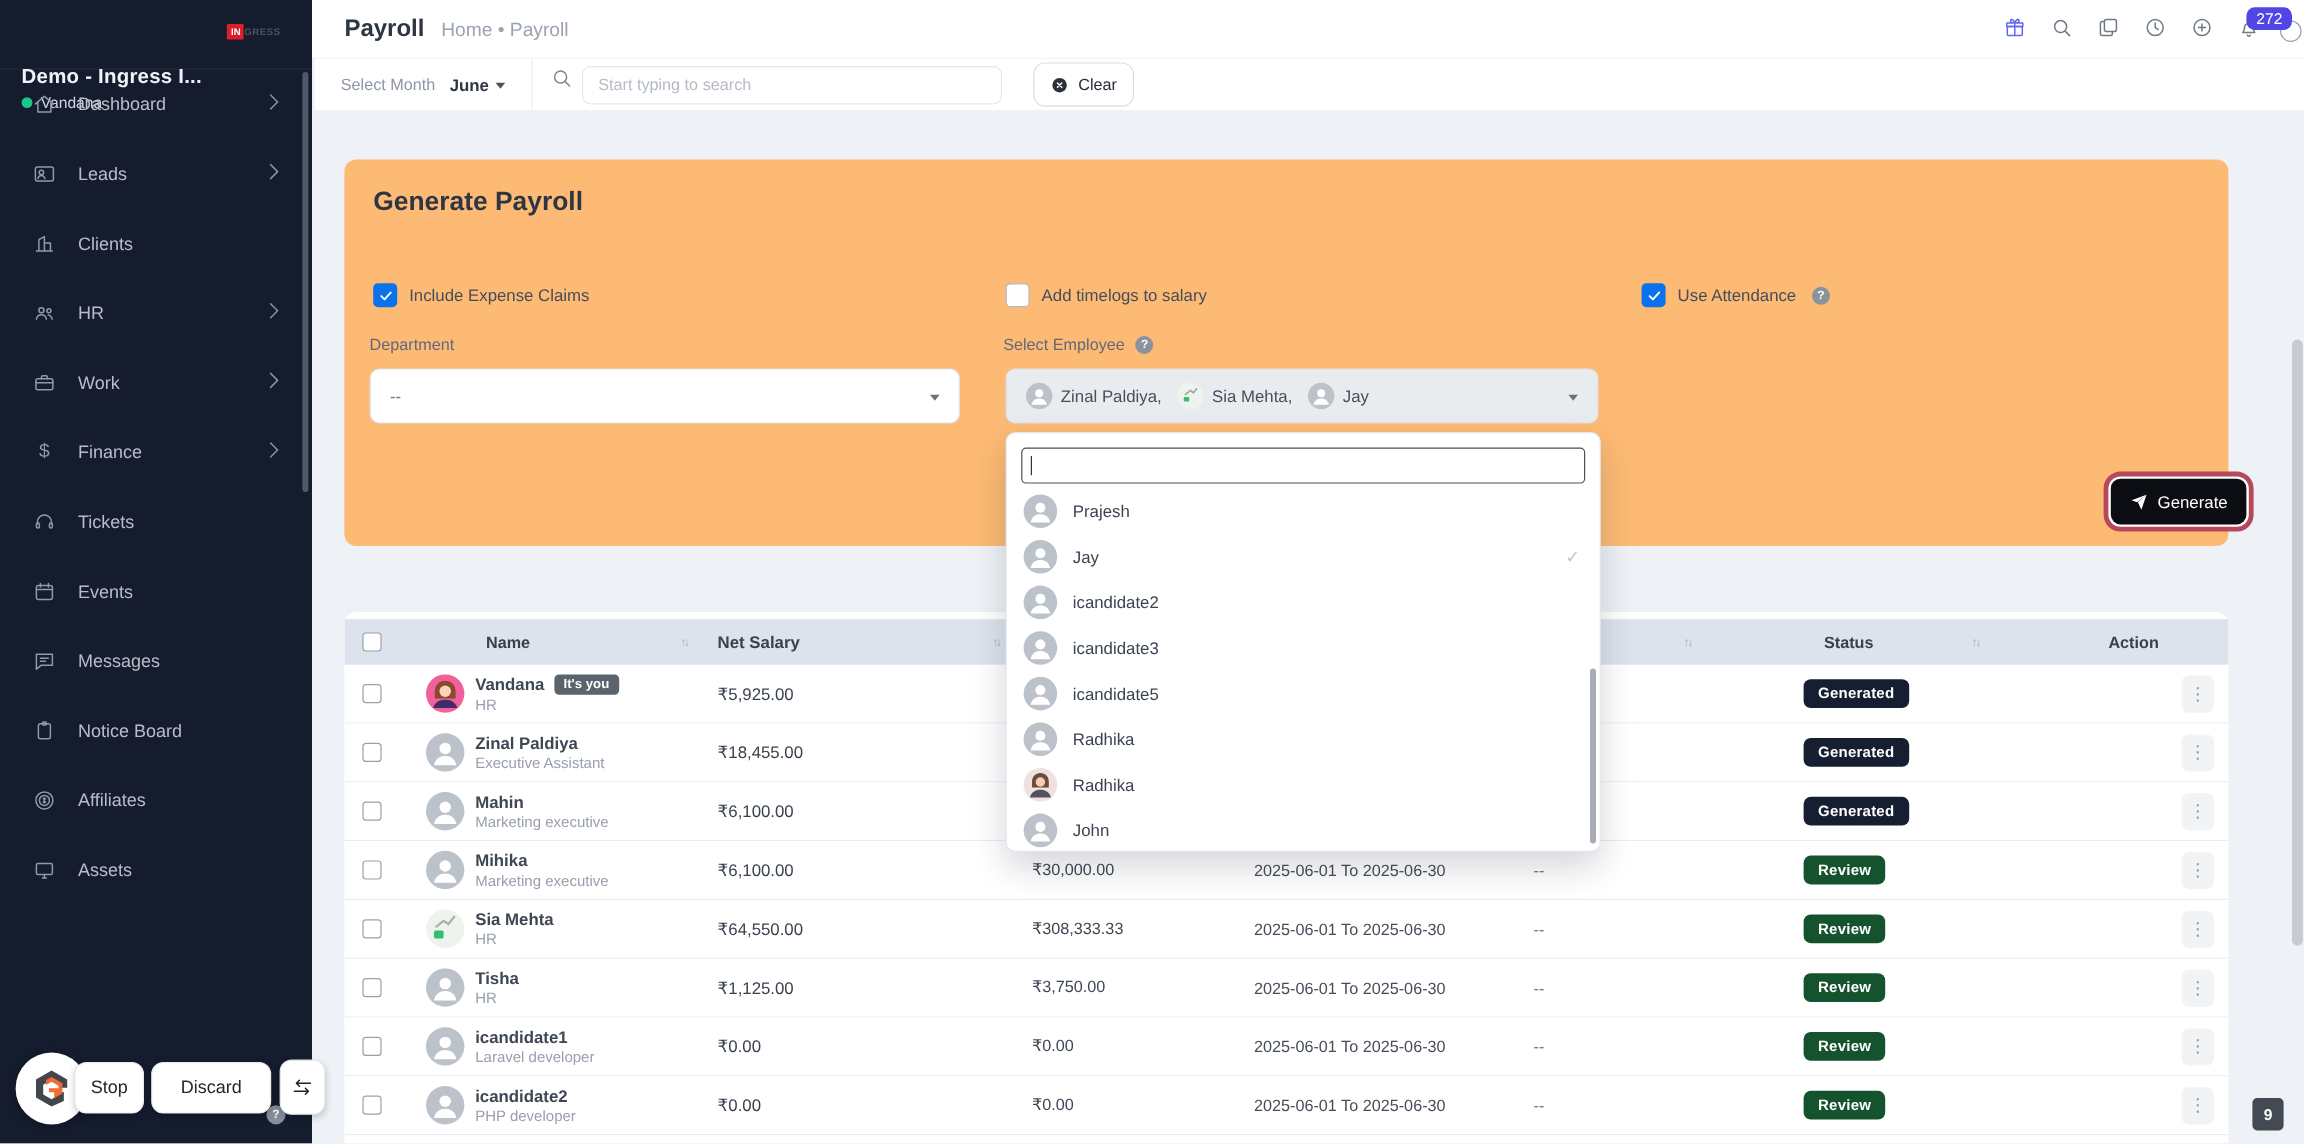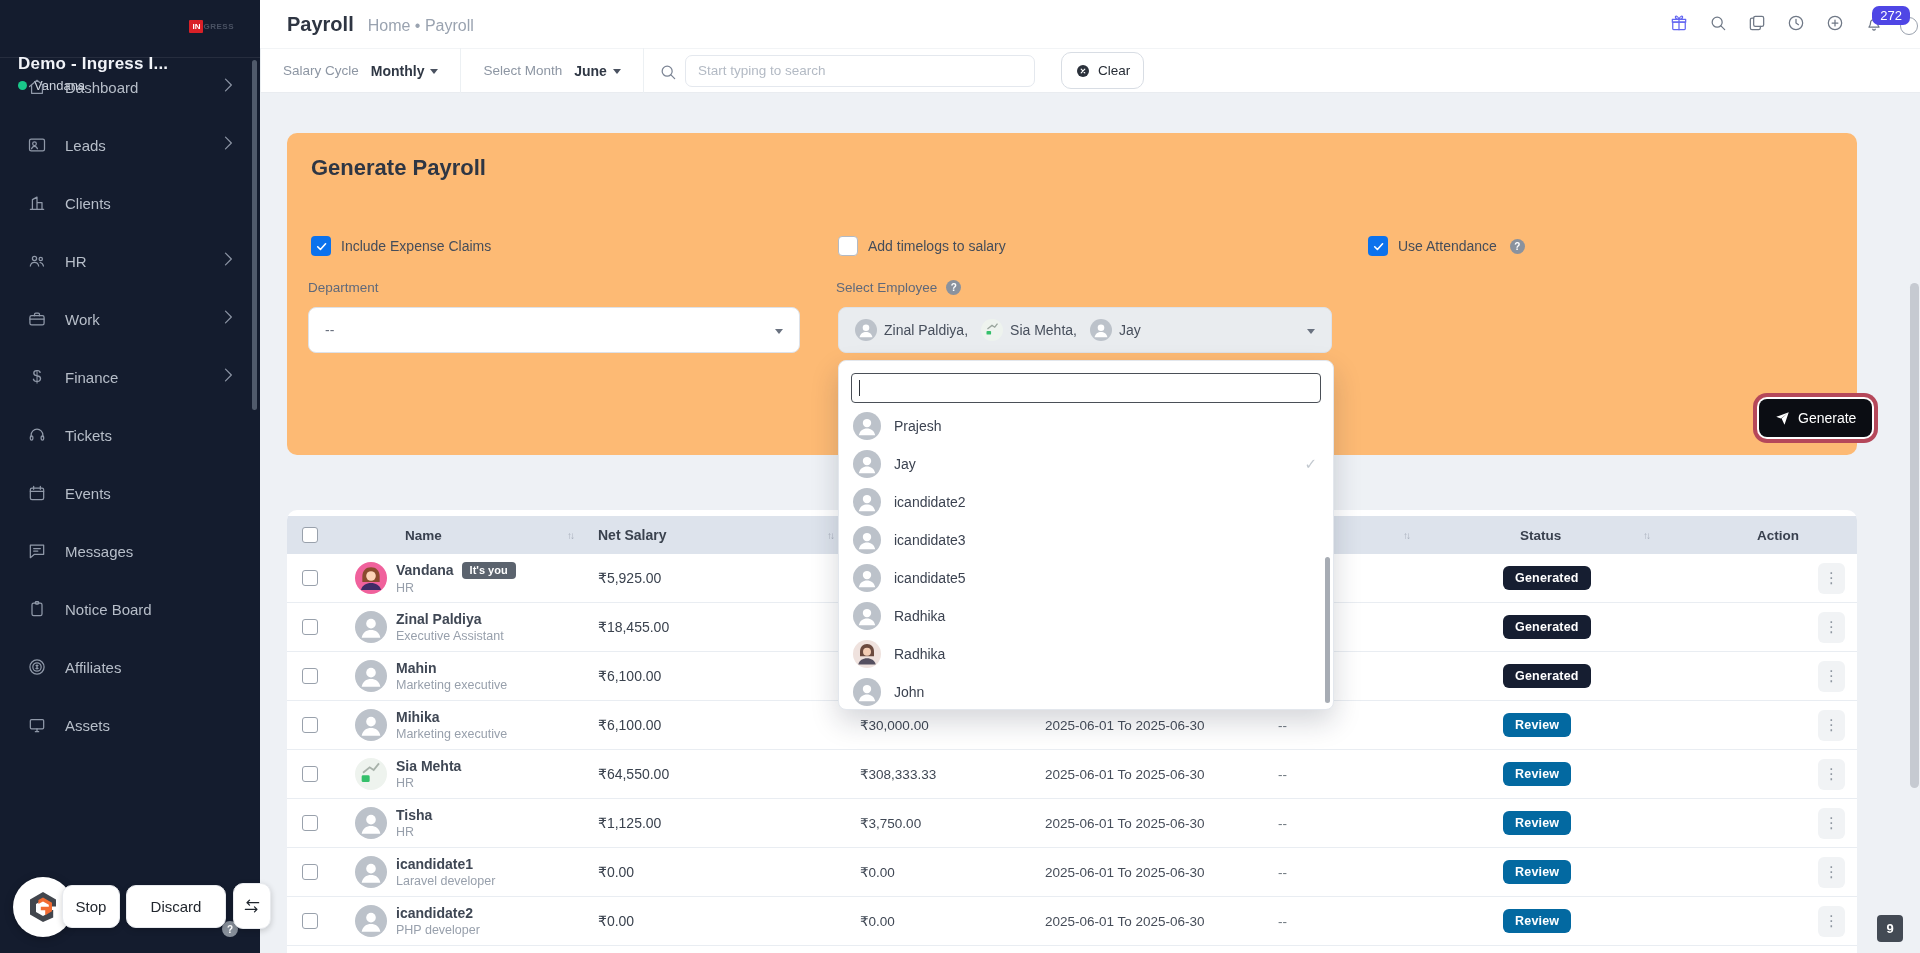--- a/index.html
+++ b/index.html
@@ -44,21 +44,21 @@
   .tb-partial { position:absolute; right:-32px; top:4px; width:18px; height:18px; border:1.6px solid #99a1ad; border-radius:50%; }
 
   
   .filterbar { position:absolute; left:260px; top:48px; right:0; height:45px; background:#fff; border-bottom:1px solid #e9ecf0; border-top:1px solid #f2f4f6; display:flex; align-items:center; z-index:29; }
   .fgroup { display:flex; align-items:center; gap:12px; padding:0 22px; height:100%; }
   .fgroup:first-child { padding-left:27px; }
   .flabel { font-size:13.5px; color:#8d96a3; }
   .fvalue { font-size:14px; font-weight:bold; color:#2f3744; display:flex; align-items:center; gap:6px; cursor:pointer; }
   .vdiv { width:1px; height:45px; background:#ecEFf3; background:#ecf0f3; }
   .caret { width:0; height:0; border-left:4.5px solid transparent; border-right:4.5px solid transparent; border-top:5px solid #4a5260; margin-top:2px; }
-  .fsearch { display:flex; align-items:center; margin-left:14px; gap:10px; }
+  .fsearch { display:flex; align-items:flex-start; margin-left:14px; gap:10px; }
   .fsearch .sic { width:17px; height:17px; color:#7b8494; }
   .fsearch input { width:350px; height:32px; border:1px solid #e4e8ee; border-radius:7px; padding:0 12px; font-size:13.5px; color:#434b57; background:#fff; outline:none; }
   .fsearch input::placeholder { color:#b3bac4; }
   .btn-clear { margin-left:26px; height:37px; padding:0 13px; border:1px solid #d8dde4; border-radius:10px; background:#fff; display:flex; align-items:center; gap:7px; font-size:13.5px; color:#262c35; cursor:pointer; }
 
   
   .gen-card { position:absolute; left:287px; top:133px; width:1570px; height:322px; background:#fdba74; border-radius:10px; z-index:20; }
   .gen-title { font-size:22px; font-weight:bold; color:#2e3644; position:absolute; left:24px; top:22px; }
   .cbrow { position:absolute; top:103px; left:0; right:0; height:22px; }
   .cbitem { position:absolute; display:flex; align-items:center; gap:10px; }
@@ -111,21 +111,21 @@
   .thead .c-act { padding-right:58px; }
   .sort { font-size:10px; color:#a7aebb; letter-spacing:-2px; font-weight:normal; cursor:pointer; }
   .hcb, .rcb { width:16px; height:16px; border:1.5px solid #99a1ac; border-radius:3px; background:#fff; cursor:pointer; }
   .nrwrap { margin-left:9px; }
   .nm-line { display:flex; align-items:center; gap:8px; font-size:14px; font-weight:bold; color:#3f4754; }
   .itsyou { background:#5b636e; color:#fff; font-size:11px; font-weight:bold; padding:2.5px 8px; border-radius:4px; }
   .role { font-size:12.5px; color:#98a0ac; margin-top:2px; font-weight:normal; }
   .c-name .av { margin-left:22px; }
   .badge { color:#fff; font-size:12.5px; font-weight:bold; padding:5px 12px; border-radius:6px; letter-spacing:.2px; }
   .b-gen { background:#161e31; }
-  .b-rev { background:#0369a1; }
+  .b-rev { background:#14532d; }
   .kebab { width:27px; height:31px; background:#f1f3f5; border-radius:6px; display:flex; align-items:center; justify-content:center; color:#8f97a1; font-size:15px; cursor:pointer; }
 
   
   .rec-badge { position:absolute; left:1877px; top:915px; width:26px; height:27px; background:#434a54; border-radius:4px; color:#fff; font-size:13px; font-weight:bold; display:flex; align-items:center; justify-content:center; z-index:130; }
   .page-scroll { position:absolute; right:1px; top:283px; width:9px; height:505px; background:#c6cad1; border-radius:5px; z-index:140; }
   .av-gray { background:#bcc2ca; }
   .av-pink { background:#f0619c; }
   .av-chart { background:#eef3ee; }
   .av-photo { background:#efe2de; }
 </style>
@@ -300,27 +300,20 @@
           <path d="M10.5 19.5a1.6 1.6 0 0 0 3 0"></path>
         </svg>
       <span class="tb-partial"></span>
       <span class="tb-badge">272</span>
     </span>
   </div>
 </div>
 
 <div class="filterbar">
   <div class="vdiv"></div>
-  <div class="fgroup">
-    <span class="flabel">Salary Cycle</span>
-    <span class="fvalue">
-        <span>Monthly</span>
-        <span class="caret"></span>
-      </span>
-  </div>
   <div class="vdiv"></div>
   <div class="fgroup">
     <span class="flabel">Select Month</span>
     <span class="fvalue">
         <span>June</span>
         <span class="caret"></span>
       </span>
   </div>
   <div class="vdiv"></div>
   <div class="fsearch">

